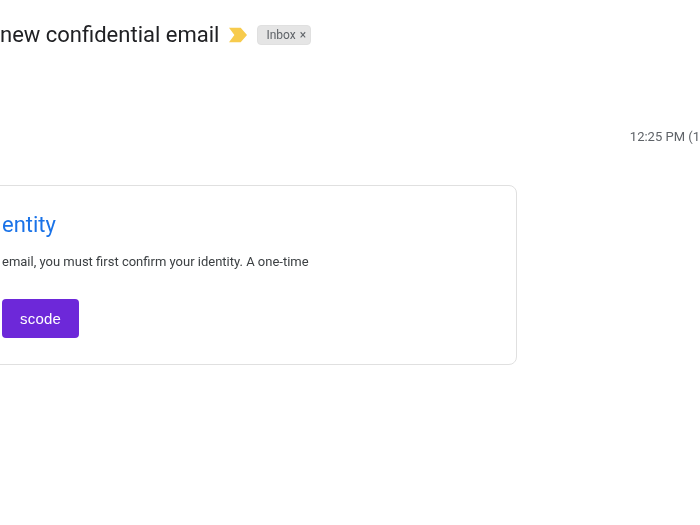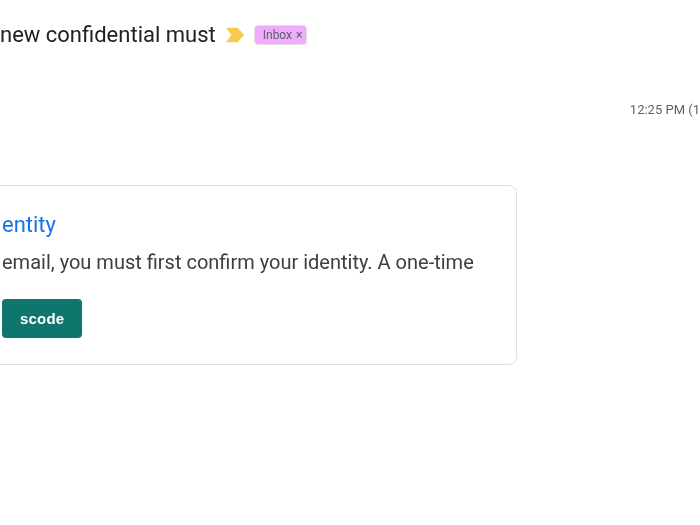--- a/index.html
+++ b/index.html
@@ -37,38 +37,38 @@
     display: inline-flex;
     align-items: center;
     justify-content: center;
   }
   .importance-marker svg {
     display: block;
   }
   .label-chip {
     display: inline-flex;
     align-items: center;
-    background: #f0abfc;
+    background: #e5e5e5;
     border: 1px solid #e0e0e0;
     border-radius: 4px;
     padding: 1px 4px 1px 8px;
     font-size: 12px;
     color: #5f6368;
     line-height: 16px;
     gap: 4px;
   }
   .label-chip .chip-x {
     font-size: 12px;
     color: #5f6368;
     line-height: 1;
     cursor: pointer;
   }
   .timestamp {
     position: absolute;
-    top: 102px;
+    top: 129px;
     right: 0;
     font-size: 13px;
     color: #5f6368;
     text-align: right;
     white-space: nowrap;
   }
   .card {
     position: absolute;
     top: 185px;
     left: -180px;
@@ -83,45 +83,45 @@
     margin-left: 155px;
   }
   .card-title {
     font-size: 22px;
     font-weight: 400;
     color: #1a73e8;
     margin: 0 0 12px 0;
     letter-spacing: 0;
   }
   .card-body {
-    font-size: 20px;
+    font-size: 13px;
     color: #3c4043;
     line-height: 26px;
     margin: 8px 0 24px 0;
   }
   .passcode-btn {
     display: inline-block;
-    background: #0f766e;
+    background: #6d28d9;
     color: #ffffff;
     font-size: 15px;
-    font-weight: 700;
+    font-weight: 400;
     border: none;
     border-radius: 4px;
     padding: 11px 18px;
     cursor: pointer;
     letter-spacing: 0.2px;
   }
 </style>
 </head>
 <body>
 
 <div class="container">
 
   <div class="subject-row">
-    <span class="subject-text">new confidential must</span>
+    <span class="subject-text">new confidential email</span>
 
     <span class="importance-marker">
       <svg width="20" height="16" viewBox="0 0 20 16">
         <path d="M0 0 L13 0 L20 8 L13 16 L0 16 L6 8 Z" fill="#f7cb4d"></path>
       </svg>
     </span>
 
     <span class="label-chip">
       <span>Inbox</span>
       <span class="chip-x">×</span>

